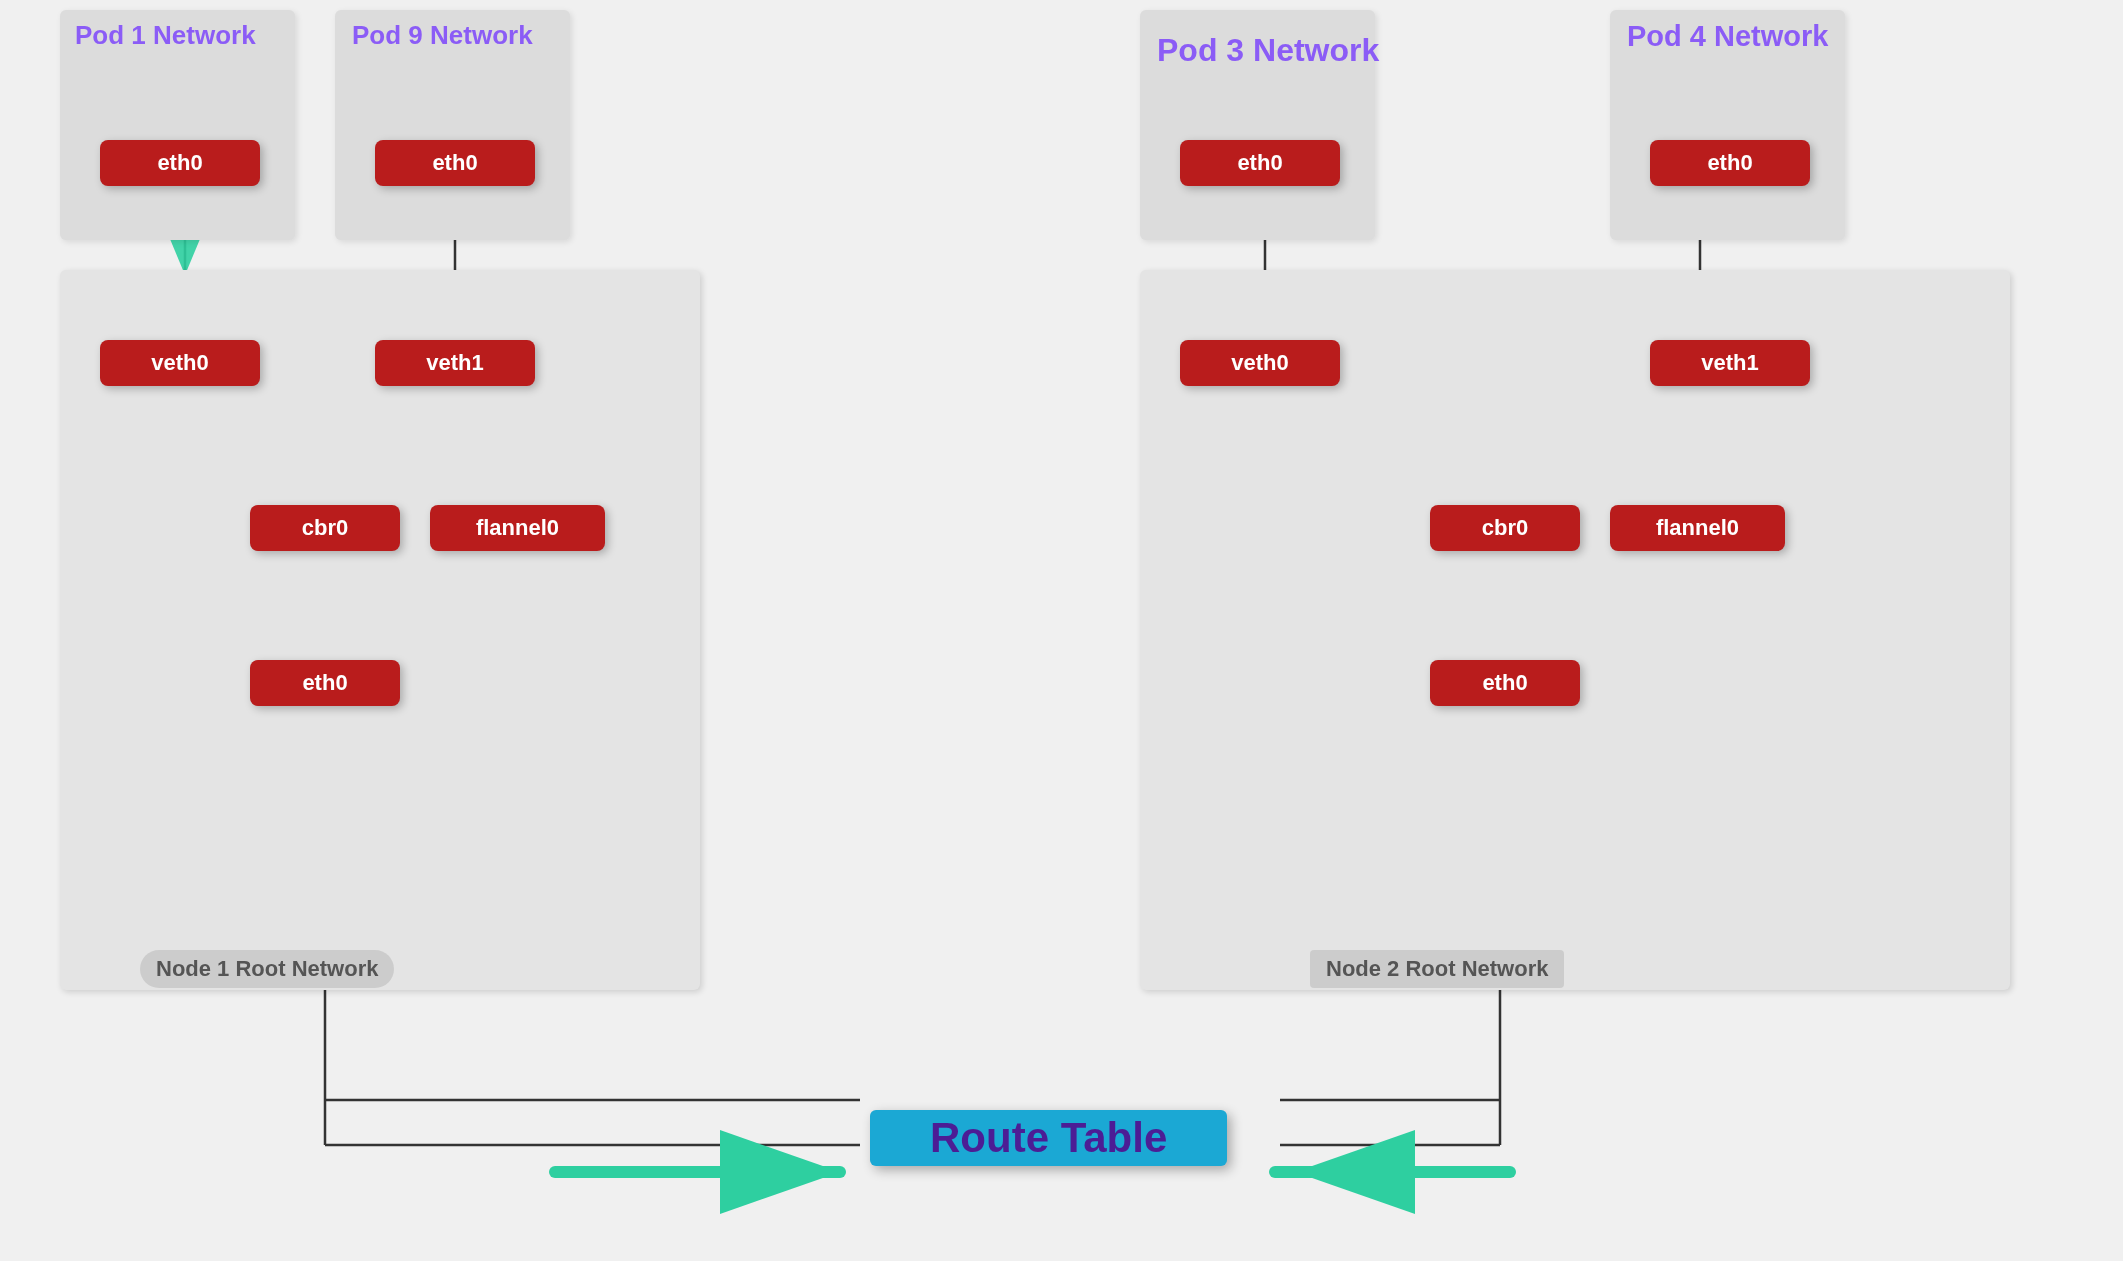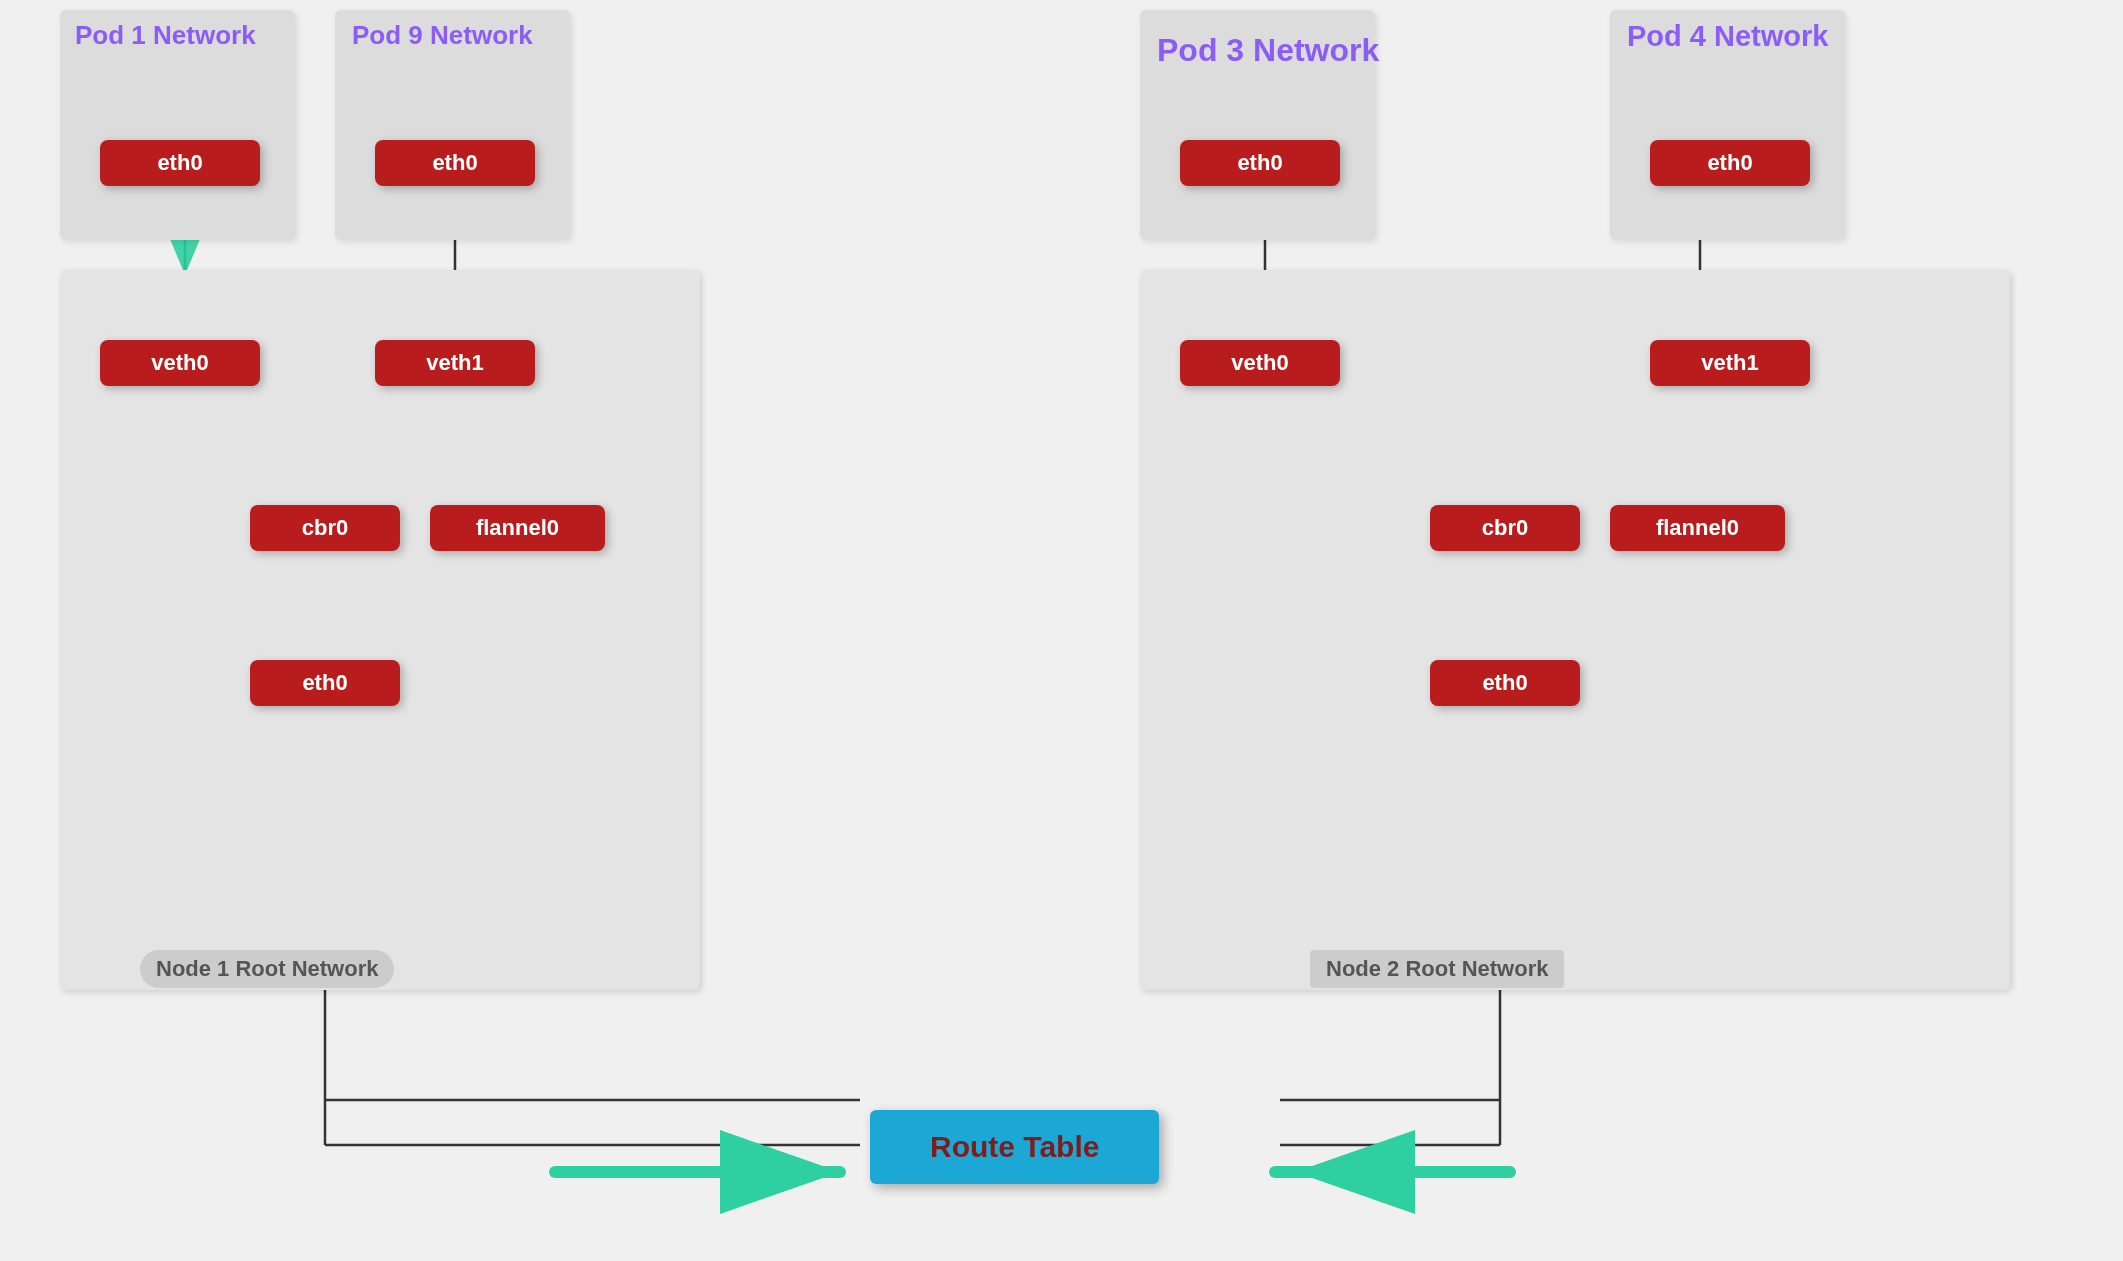--- a/index.html
+++ b/index.html
@@ -53,24 +53,24 @@
       font-weight: bold;
       color: #555;
       background: #cccccc;
       border-radius: 4px;
       padding: 6px 16px;
       position: absolute;
     }
 
     .route-table-box {
       background: #1ba8d4;
-      color: #7f1d1d;
-      font-weight: bold;
-      font-size: 30px;
-      padding: 20px 60px;
+      color: #4c1d95;
+      font-weight: bold;
+      font-size: 42px;
+      padding: 4px 60px;
       border-radius: 6px;
       box-shadow: 4px 4px 12px rgba(0,0,0,0.3);
       position: absolute;
       text-align: center;
     }
 
     svg.arrows {
       position: absolute;
       top: 0;
       left: 0;

